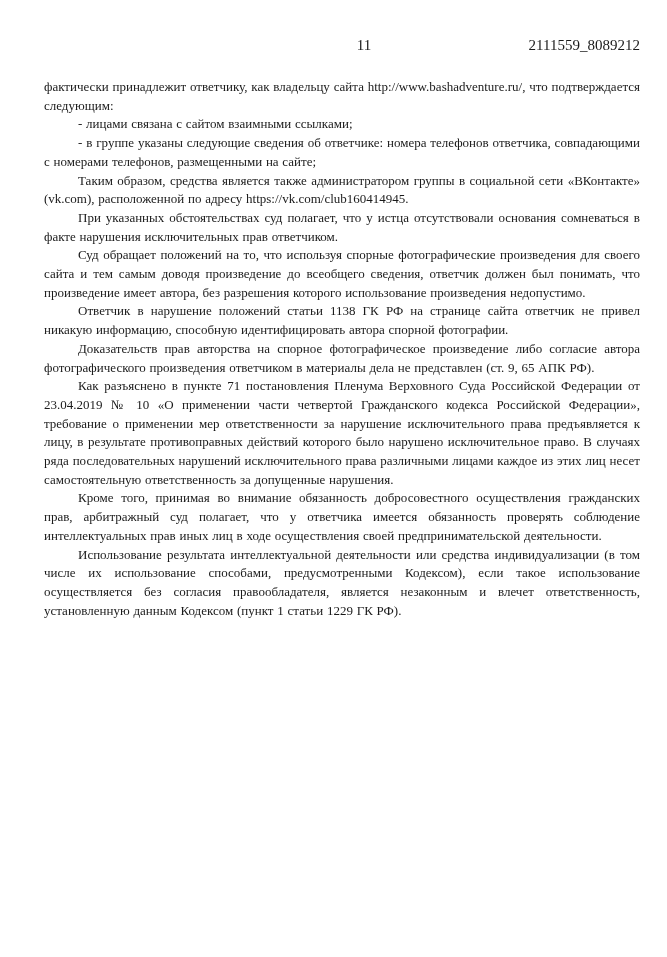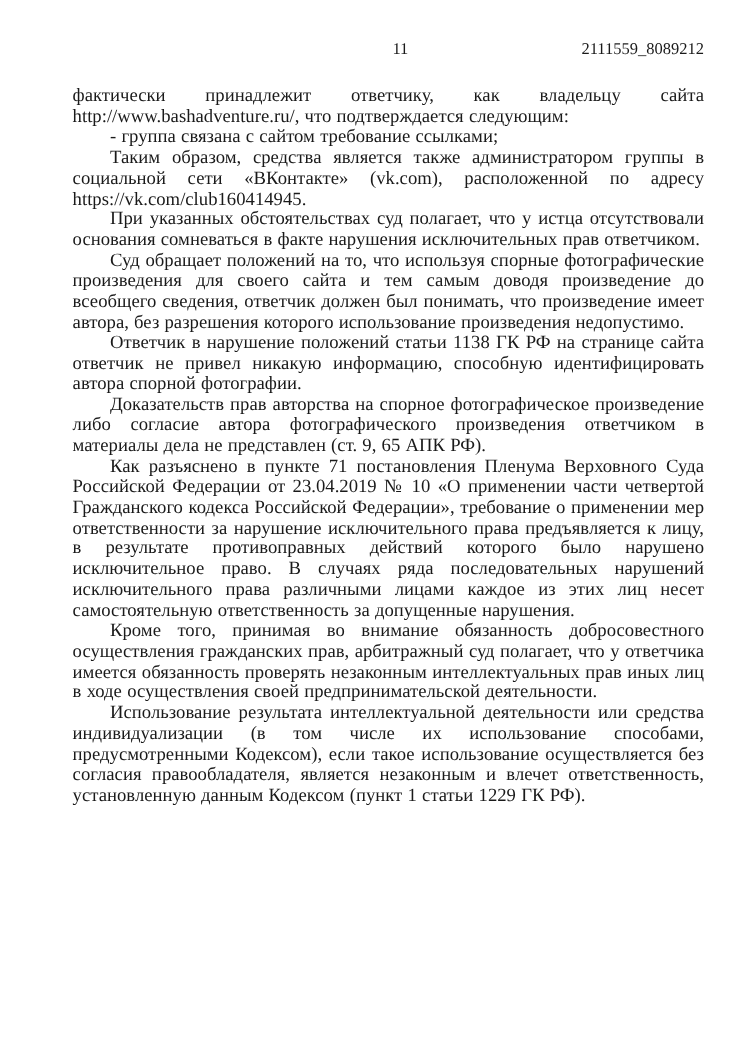--- a/index.html
+++ b/index.html
@@ -30,22 +30,22 @@
     right: 0;
     text-align: center;
   }
   .doc-id {
     position: absolute;
     right: 0;
     top: 0;
     text-align: left;
   }
   .doc-body {
-    margin: 23px 27px 0 66px;
-    font-size: 17px;
+    margin: 23px 27px 0 44px;
+    font-size: 13px;
     line-height: 18.7px;
   }
   .doc-body p {
     margin: 0;
     padding: 0;
     text-align: justify;
     text-indent: 34px;
     word-spacing: 0.5px;
   }
   .doc-body p.no-indent {
@@ -55,23 +55,24 @@
 </head>
 <body>
 
 <div class="page">
   <div class="page-header">
     <span class="page-number">11</span>
     <span class="doc-id">2111559_8089212</span>
   </div>
   <div class="doc-body">
     <p class="no-indent">фактически принадлежит ответчику, как владельцу сайта http://www.bashadventure.ru/, что подтверждается следующим:</p>
-    <p>- группа связана с сайтом требование ссылками;</p>
+    <p>- лицами связана с сайтом взаимными ссылками;</p>
+    <p>- в группе указаны следующие сведения об ответчике: номера телефонов ответчика, совпадающими с номерами телефонов, размещенными на сайте;</p>
     <p>Таким образом, средства является также администратором группы в социальной сети «ВКонтакте» (vk.com), расположенной по адресу https://vk.com/club160414945.</p>
     <p>При указанных обстоятельствах суд полагает, что у истца отсутствовали основания сомневаться в факте нарушения исключительных прав ответчиком.</p>
     <p>Суд обращает положений на то, что используя спорные фотографические произведения для своего сайта и тем самым доводя произведение до всеобщего сведения, ответчик должен был понимать, что произведение имеет автора, без разрешения которого использование произведения недопустимо.</p>
     <p>Ответчик в нарушение положений статьи 1138 ГК РФ на странице сайта ответчик не привел никакую информацию, способную идентифицировать автора спорной фотографии.</p>
     <p>Доказательств прав авторства на спорное фотографическое произведение либо согласие автора фотографического произведения ответчиком в материалы дела не представлен (ст. 9, 65 АПК РФ).</p>
     <p>Как разъяснено в пункте 71 постановления Пленума Верховного Суда Российской Федерации от 23.04.2019 № 10 «О применении части четвертой Гражданского кодекса Российской Федерации», требование о применении мер ответственности за нарушение исключительного права предъявляется к лицу, в результате противоправных действий которого было нарушено исключительное право. В случаях ряда последовательных нарушений исключительного права различными лицами каждое из этих лиц несет самостоятельную ответственность за допущенные нарушения.</p>
-    <p>Кроме того, принимая во внимание обязанность добросовестного осуществления гражданских прав, арбитражный суд полагает, что у ответчика имеется обязанность проверять незаконным интеллектуальных прав иных лиц в ходе осуществления своей предпринимательской деятельности.</p>
+    <p>Кроме того, принимая во внимание обязанность добросовестного осуществления гражданских прав, арбитражный суд полагает, что у ответчика имеется обязанность проверять соблюдение интеллектуальных прав иных лиц в ходе осуществления своей предпринимательской деятельности.</p>
     <p>Использование результата интеллектуальной деятельности или средства индивидуализации (в том числе их использование способами, предусмотренными Кодексом), если такое использование осуществляется без согласия правообладателя, является незаконным и влечет ответственность, установленную данным Кодексом (пункт 1 статьи 1229 ГК РФ).</p>
   </div>
 </div>
 
 </body></html>

